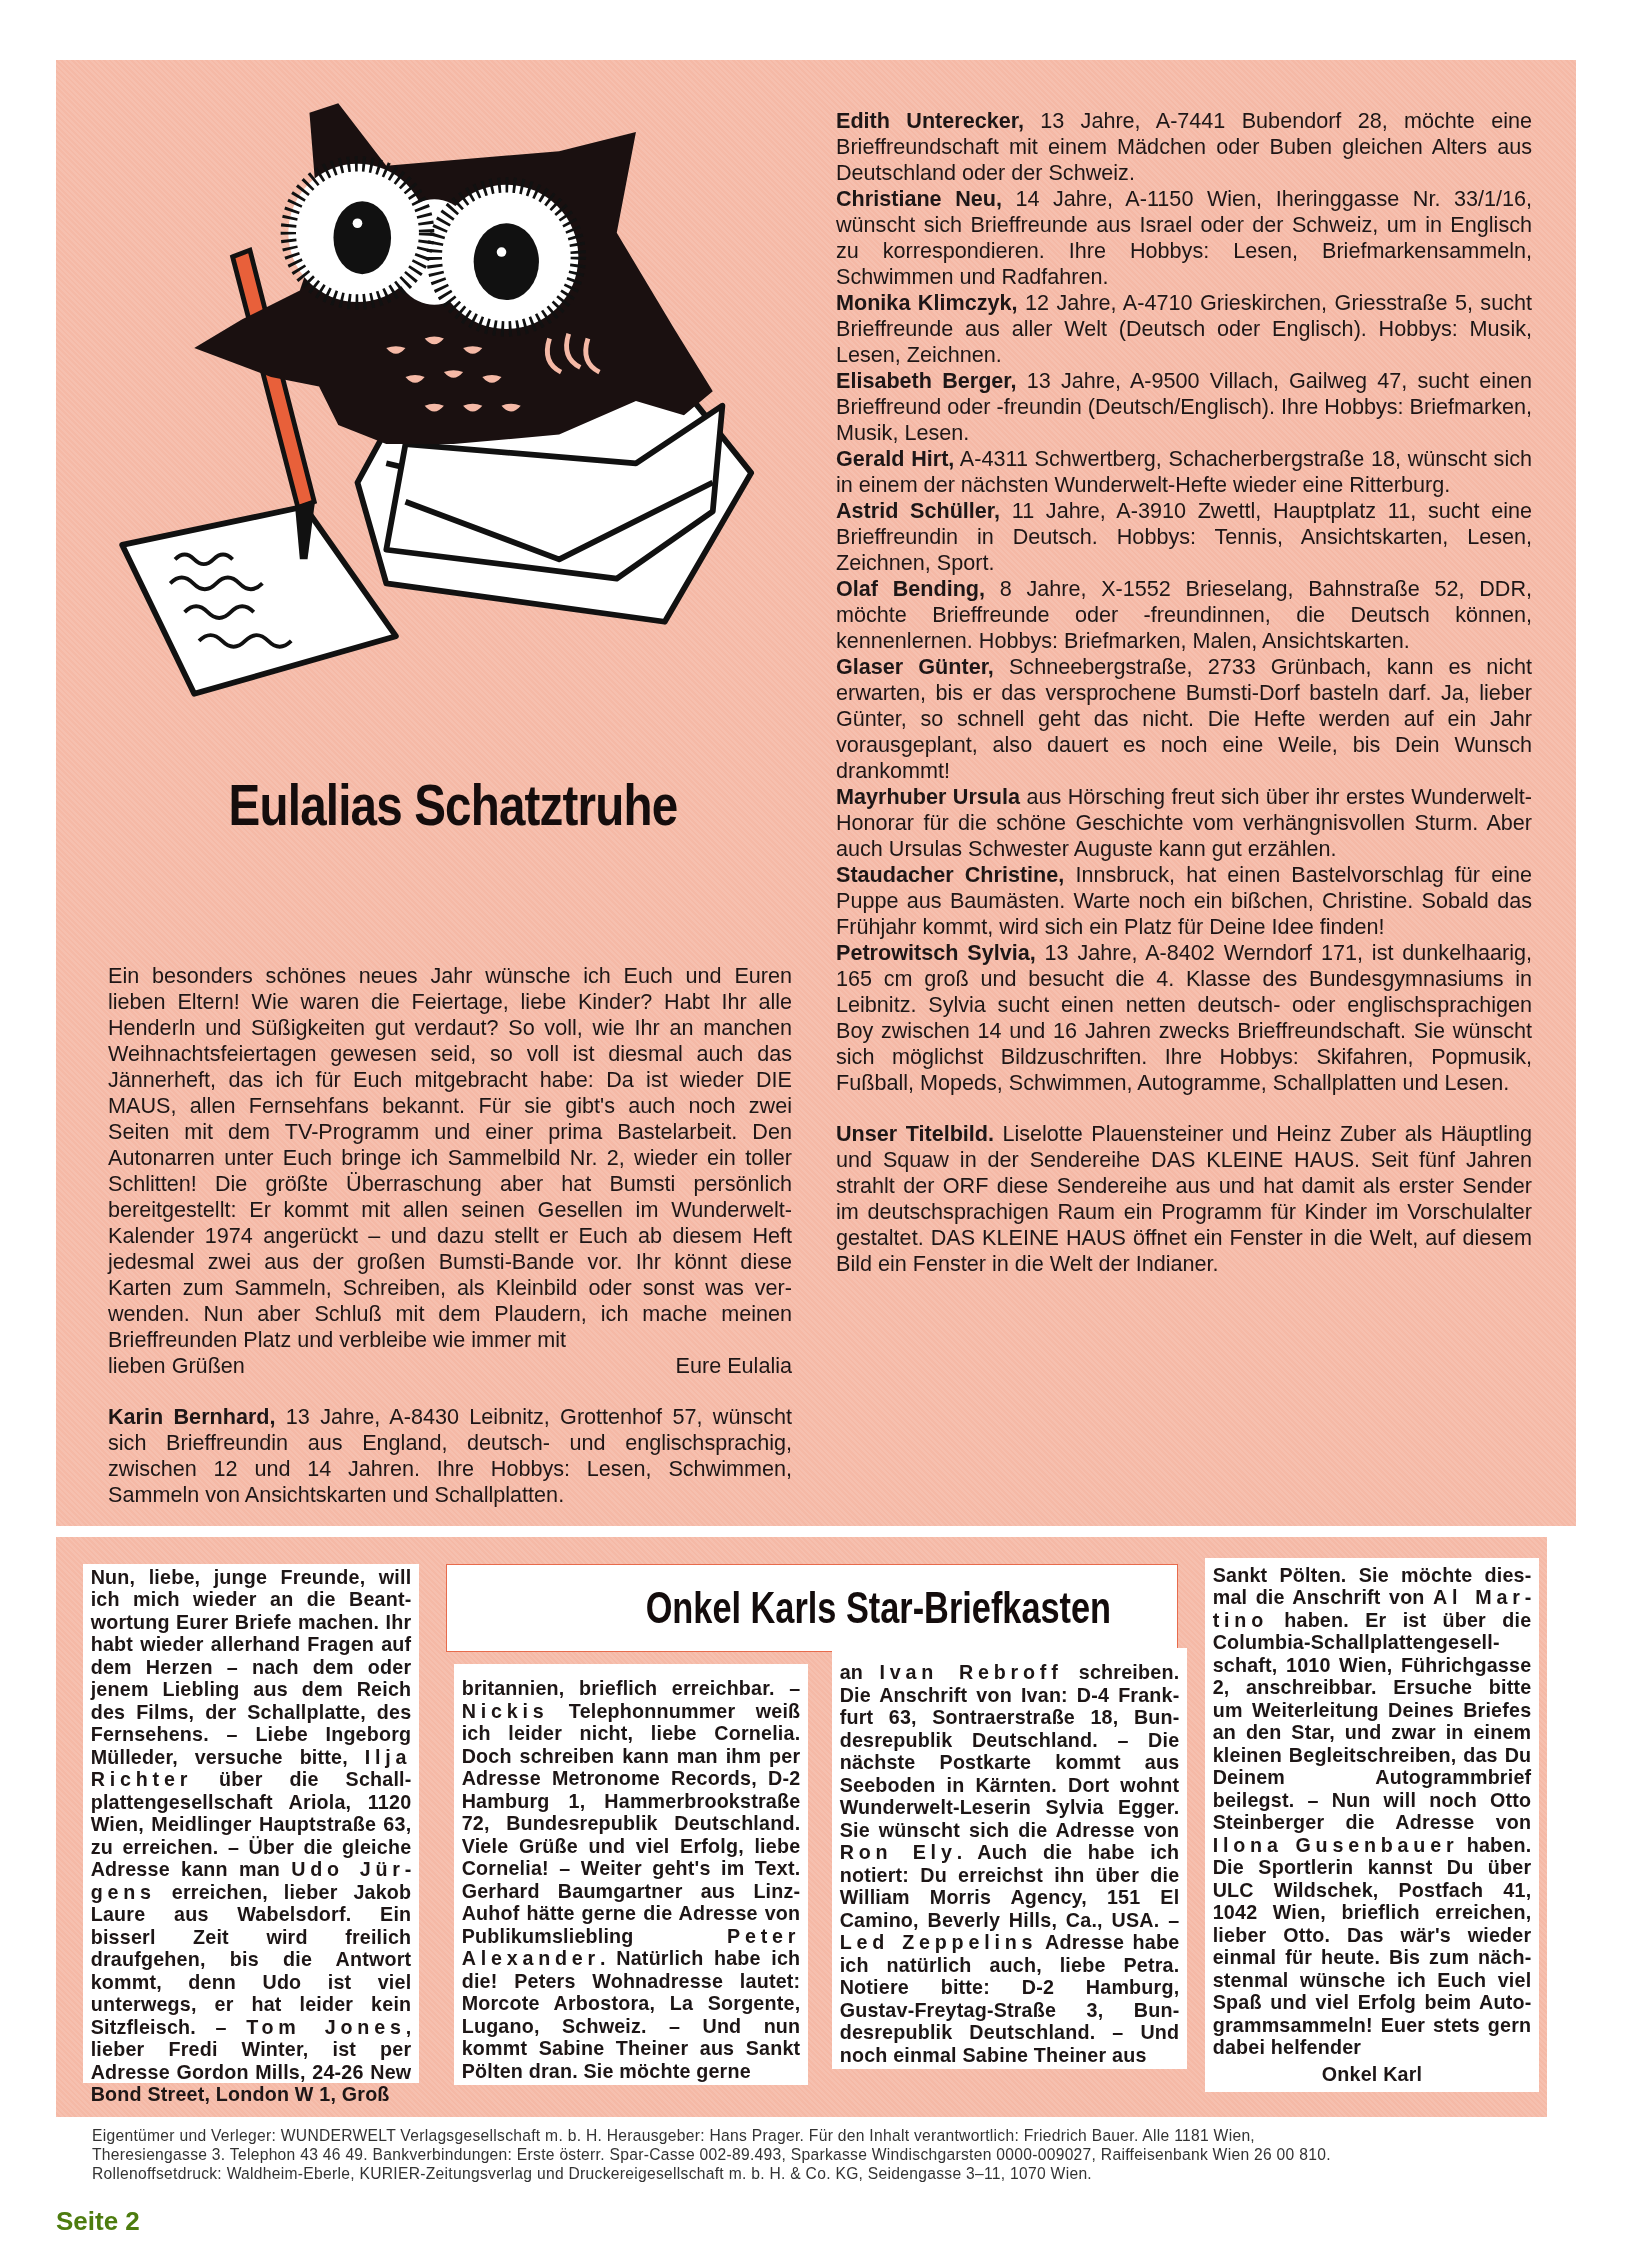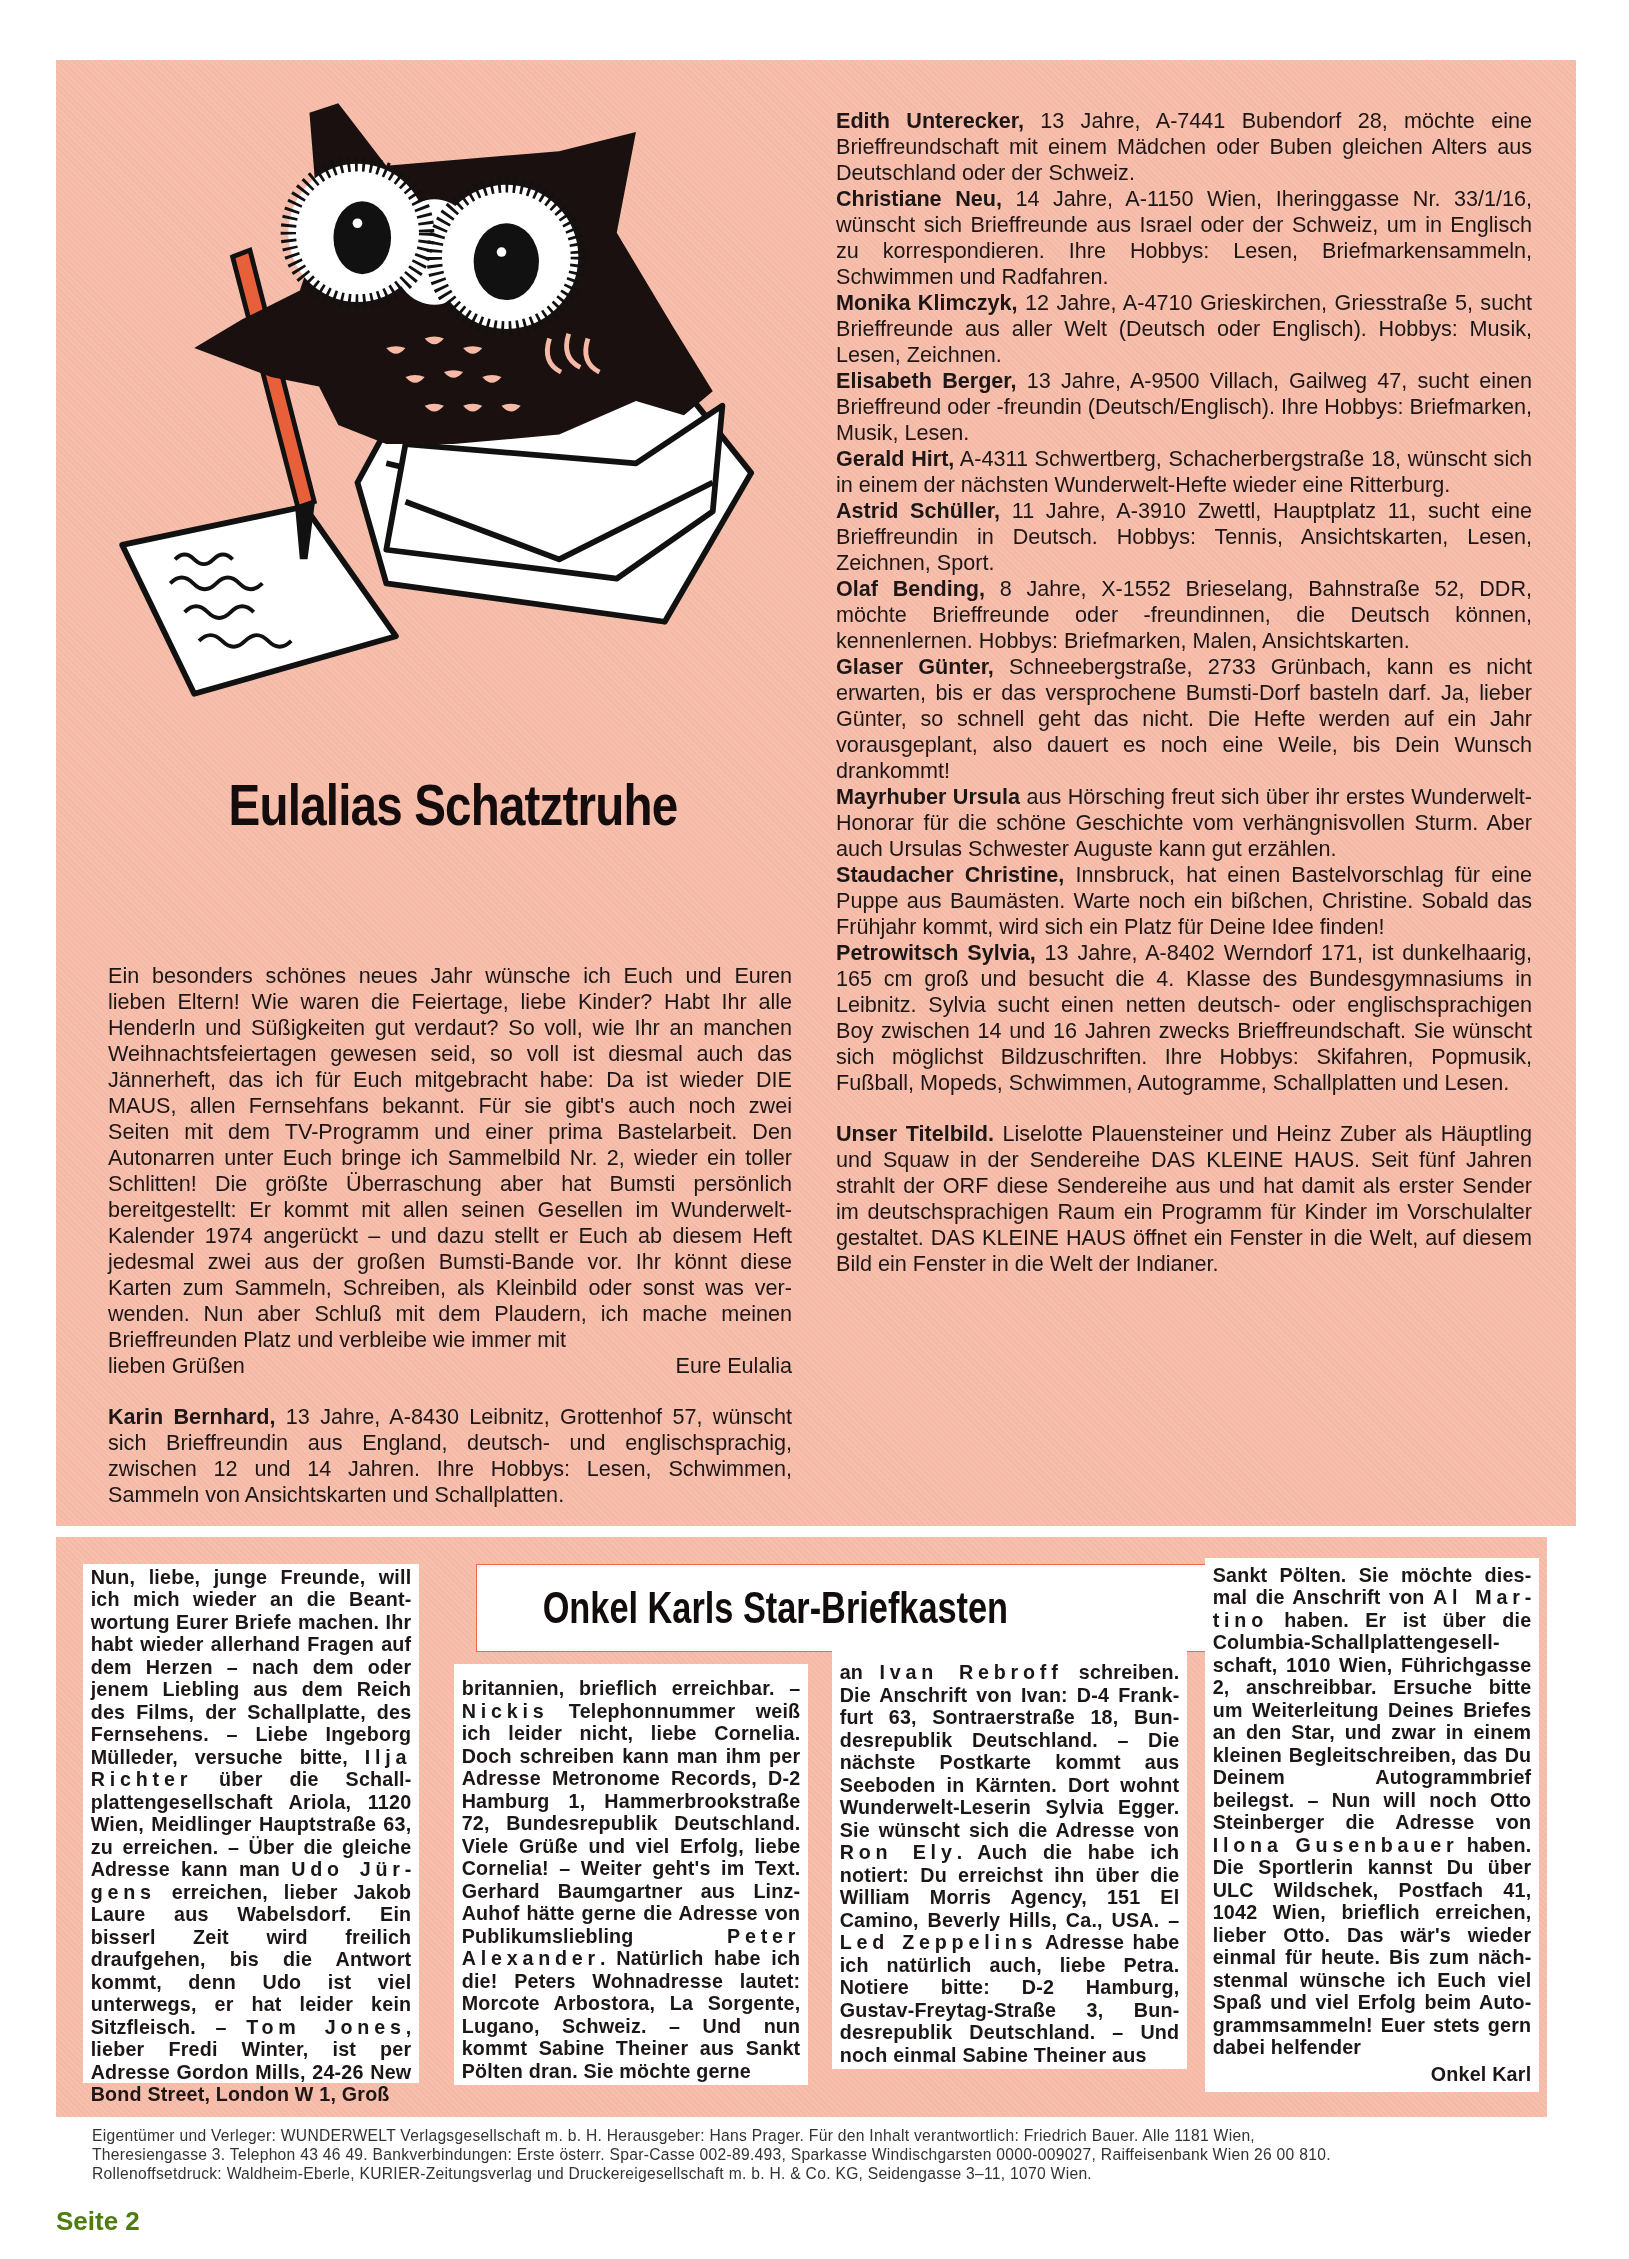--- a/index.html
+++ b/index.html
@@ -23,23 +23,23 @@
   .sign-row { display: flex; justify-content: space-between; }
 
   
   #lower { position: absolute; left: 56px; top: 1537px; width: 1491px; height: 580px; }
   .white-col { position: absolute; background: #ffffff; font-family: "Liberation Sans", sans-serif; font-weight: 700; font-size: 19.7px; line-height: 22.5px; text-align: justify; padding: 0 7.7px; box-sizing: border-box; letter-spacing: 0.2px; }
   .spaced { letter-spacing: 4.8px; }
   #lcol1 { left: 27px; top: 27px; width: 336px; height: 519px; padding-top: 1.9px; }
   #lcol2 { left: 398px; top: 127px; width: 354px; height: 421px; padding-top: 13.4px; }
   #lcol3 { left: 776px; top: 111px; width: 355px; height: 421px; padding-top: 13.4px; }
   #lcol4 { left: 1149px; top: 21px; width: 334px; height: 534px; padding-top: 5.8px; }
-  #briefkasten-box { position: absolute; left: 420px; top: 27px; width: 732px; height: 88px; background: #ffffff; border: 1.9px solid #e76b4c; box-sizing: border-box; display: flex; align-items: center; justify-content: flex-start; }
+  #briefkasten-box { position: absolute; left: 390px; top: 27px; width: 732px; height: 88px; background: #ffffff; border: 1.9px solid #e76b4c; box-sizing: border-box; display: flex; align-items: center; justify-content: flex-end; }
   #briefkasten-title { font-weight: 700; font-size: 44px; transform: scaleX(0.78); white-space: nowrap; color: #130c0c; margin: 0; }
-  .sig-right { text-align: right; }
+  .sig-right { text-align: center; }
 
   
   #imprint { position: absolute; left: 92px; top: 2126px; width: 1470px; font-size: 16.3px; line-height: 19px; color: #333; letter-spacing: 0.3px; transform: scaleX(0.96); transform-origin: left; }
   #imprint p { margin: 0; }
   #page-number { position: absolute; left: 56px; top: 2206px; font-weight: 700; font-size: 26px; color: #4d7c0f; }
 </style>
 </head>
 <body>
 
 <section id="upper" class="pink">

